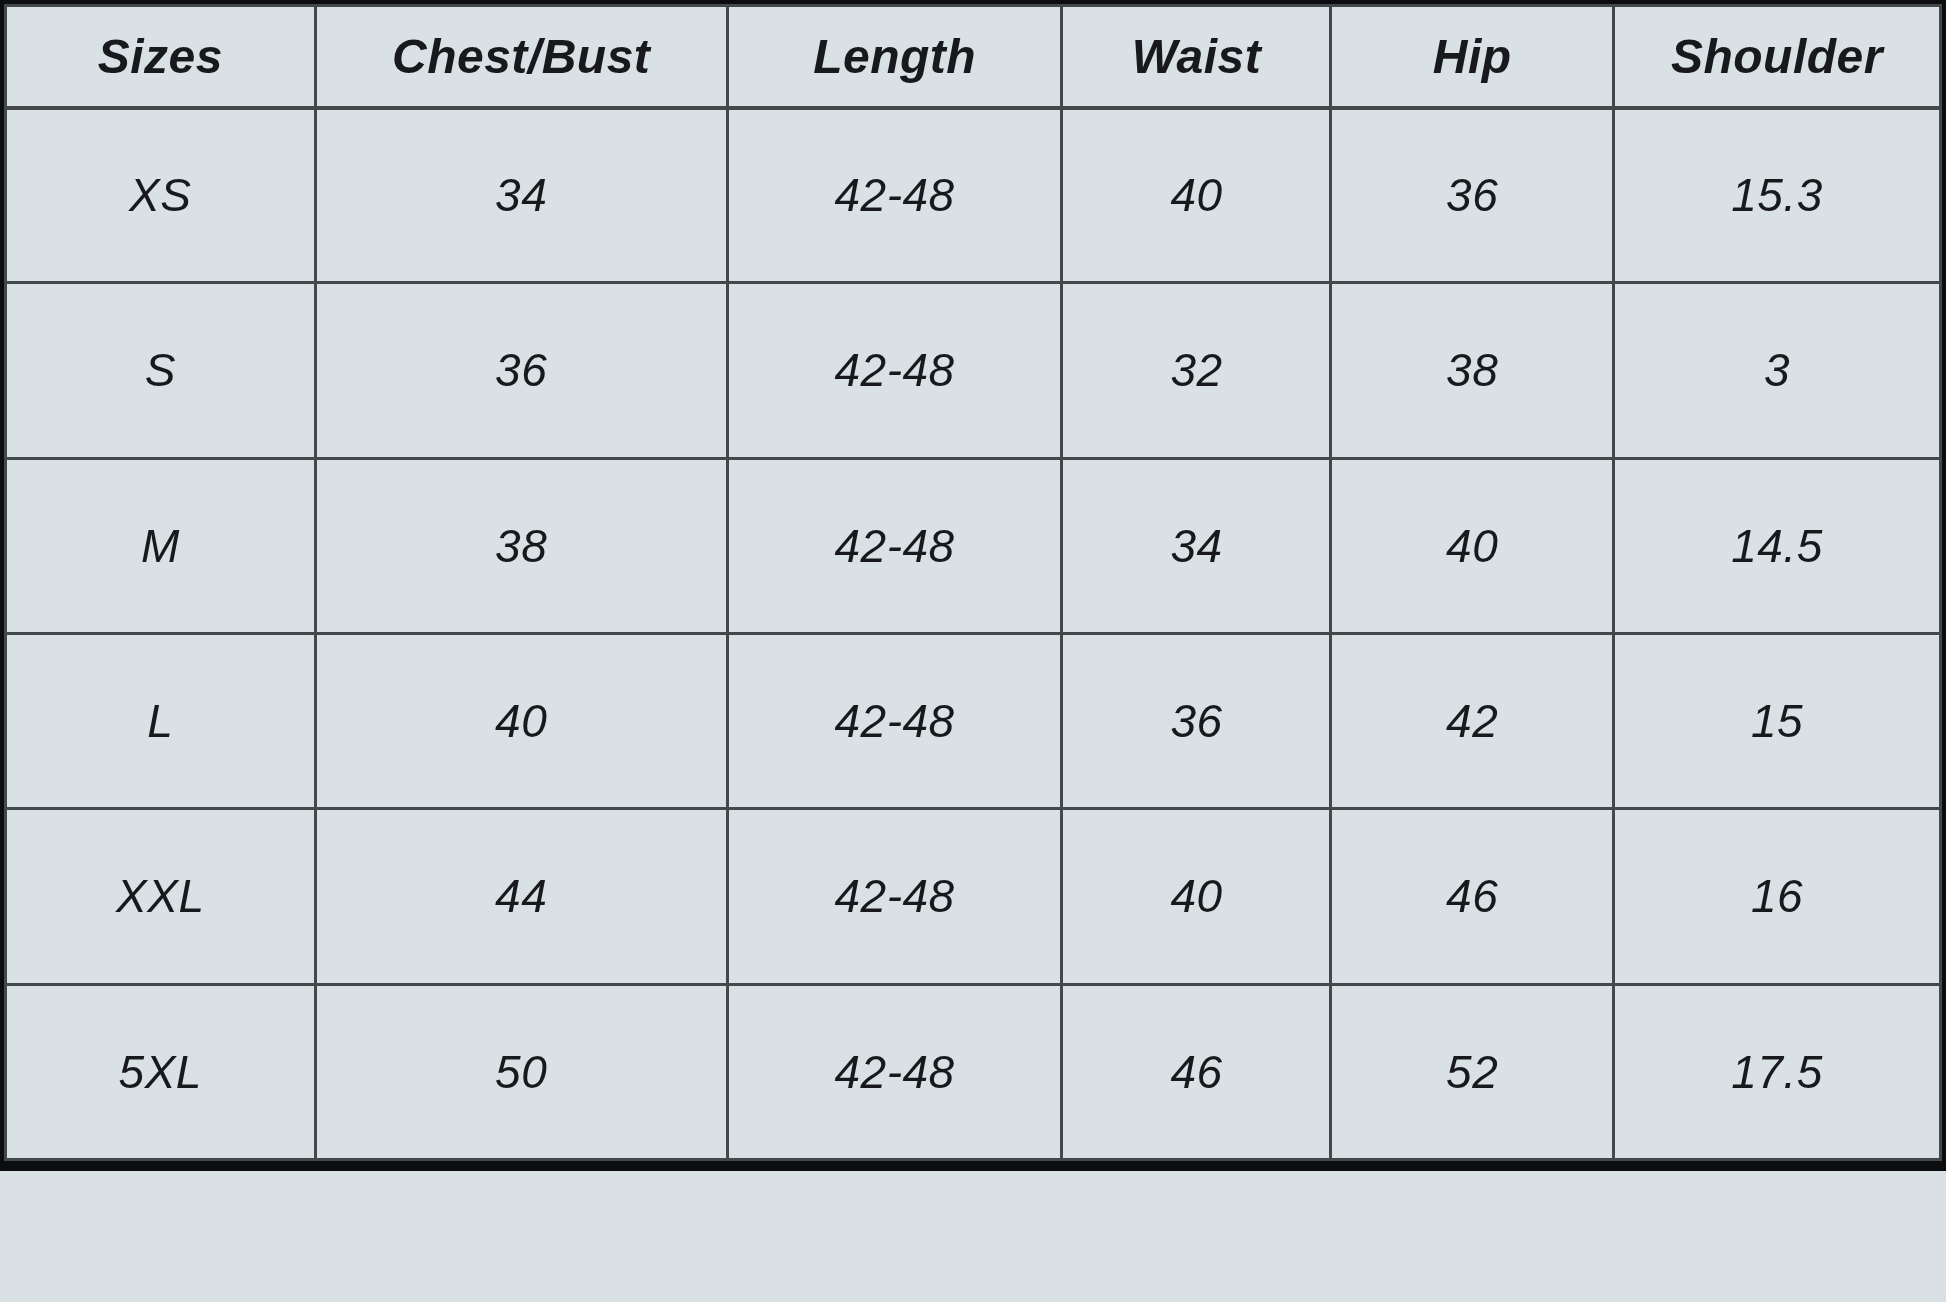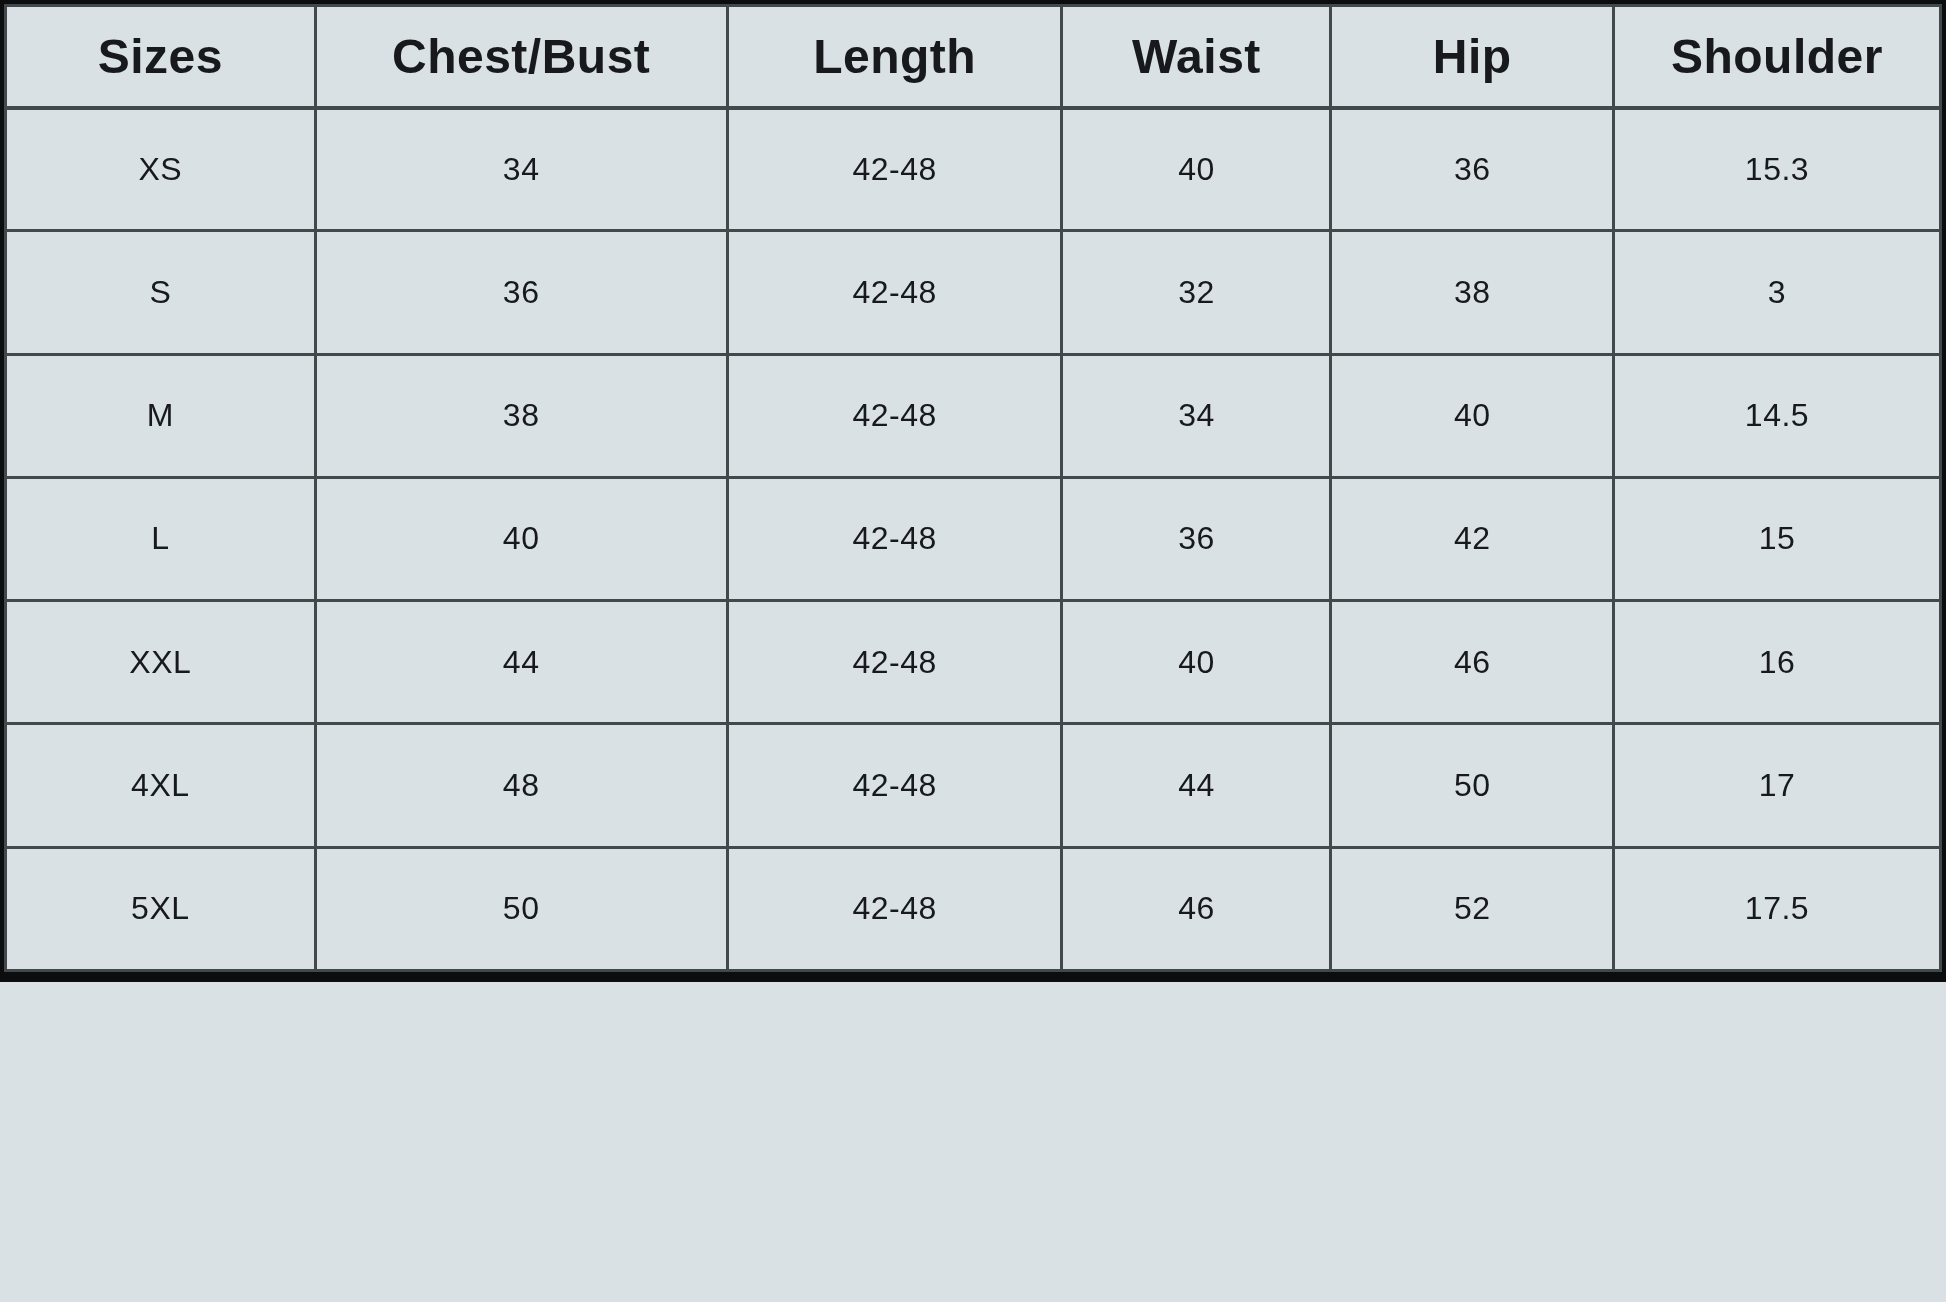--- a/index.html
+++ b/index.html
@@ -9,24 +9,25 @@
     --text:#17191c;
   }
   *{box-sizing:border-box;}
   html,body{margin:0;padding:0;background:var(--cell-bg);}
   body{
     width:1946px;height:1302px;overflow:hidden;
     font-family:"Liberation Sans", sans-serif;
     color:var(--text);
   }
   .chart-frame{
-    width:1946px;height:982px;
+    width:1946px;height:1171px;
     border:4px solid var(--frame);
     border-bottom:10px solid var(--frame);
     background:var(--cell-bg);
+    font-style:italic;
   }
   table.size-chart{
     width:100%;height:100%;
     border-collapse:collapse;
     table-layout:fixed;
   }
   col.c1{width:16.0%}
   col.c2{width:21.3%}
   col.c3{width:17.3%}
   col.c4{width:13.9%}
@@ -41,21 +42,21 @@
   }
   thead tr{height:102px;}
   tbody tr{height:118px;}
   th{
     font-size:48px;
     font-weight:bold;
     letter-spacing:0.5px;
     border-bottom-width:4px;
   }
   td{
-    font-size:32px;
+    font-size:46px;
     font-weight:normal;
     letter-spacing:0.5px;
   }
 </style>
 </head>
 <body>
 
 <div class="chart-frame">
   <table class="size-chart">
     <colgroup>
@@ -111,28 +112,20 @@
         </tr>
         <tr>
           <td>XXL</td>
           <td>44</td>
           <td>42-48</td>
           <td>40</td>
           <td>46</td>
           <td>16</td>
         </tr>
         <tr>
-          <td>4XL</td>
-          <td>48</td>
-          <td>42-48</td>
-          <td>44</td>
-          <td>50</td>
-          <td>17</td>
-        </tr>
-        <tr>
           <td>5XL</td>
           <td>50</td>
           <td>42-48</td>
           <td>46</td>
           <td>52</td>
           <td>17.5</td>
         </tr>
       </tbody>
   </table>
 </div>

